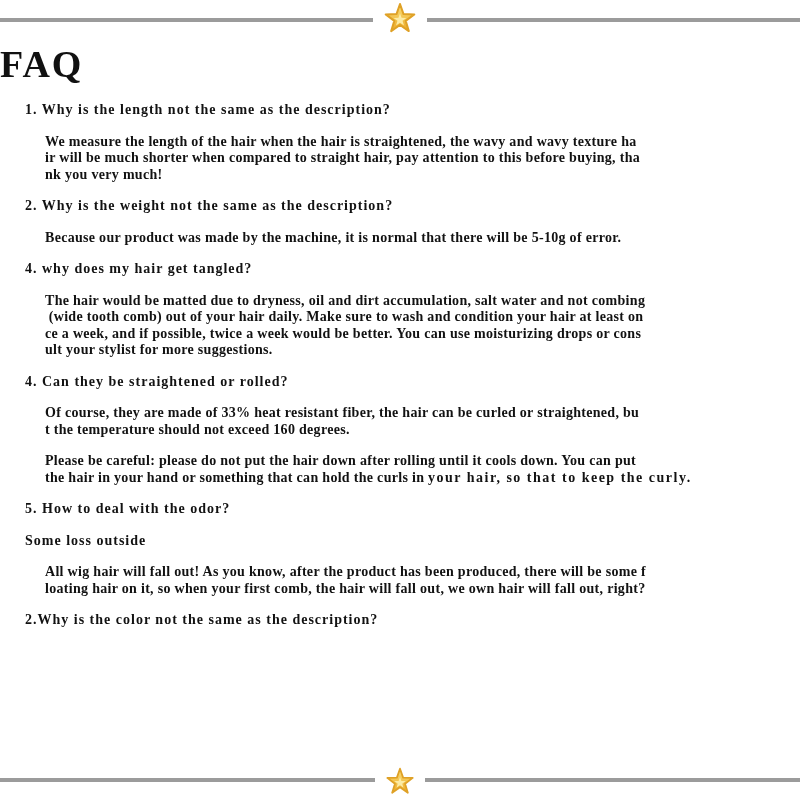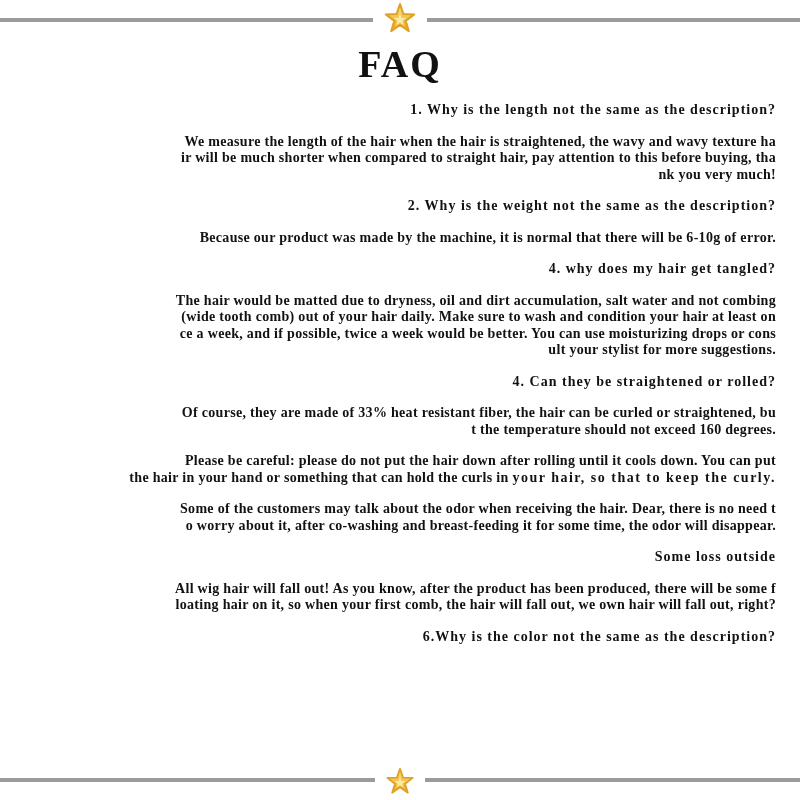--- a/index.html
+++ b/index.html
@@ -35,30 +35,28 @@
     top: 1px;
     background: #ffffff;
     padding: 0 8px;
     line-height: 0;
   }
   .divider.bottom .star-wrap { top: 6px; }
   .divider.bottom svg { width: 34px; height: 32px; }
   h1.title {
     margin: 0;
     padding-top: 40px;
-    text-align: center;
     font-size: 38px;
     line-height: 48px;
     font-weight: bold;
     letter-spacing: 2px;
     color: #111111;
   }
   .content {
     margin: 14px 24px 0 25px;
-    text-align: right;
   }
   .content p {
     margin: 0 0 15px 0;
     font-weight: bold;
     font-size: 14px;
     line-height: 16.5px;
     white-space: pre-wrap;
   }
   .content p.q { letter-spacing: 1px; }
   .content p.a { letter-spacing: 0.3px; margin-left: 20px; }
@@ -85,37 +83,36 @@
 </div>
 
 <h1 class="title">FAQ</h1>
 
 <div class="content" id="faq-list">
     <p class="q"><span>1. Why is the length not the same as the description?</span></p>
     <p class="a"><span>We measure the length of the hair when the hair is straightened, the wavy and wavy texture ha
 ir will be much shorter when compared to straight hair, pay attention to this before buying, tha
 nk you very much!</span></p>
     <p class="q"><span>2. Why is the weight not the same as the description?</span></p>
-    <p class="a"><span>Because our product was made by the machine, it is normal that there will be 6-10g of error.</span></p>
+    <p class="a"><span>Because our product was made by the machine, it is normal that there will be 5-10g of error.</span></p>
     <p class="q"><span>4. why does my hair get tangled?</span></p>
     <p class="a"><span>The hair would be matted due to dryness, oil and dirt accumulation, salt water and not combing
  (wide tooth comb) out of your hair daily. Make sure to wash and condition your hair at least on
 ce a week, and if possible, twice a week would be better. You can use moisturizing drops or cons
 ult your stylist for more suggestions.</span></p>
     <p class="q"><span>4. Can they be straightened or rolled?</span></p>
     <p class="a"><span>Of course, they are made of 33% heat resistant fiber, the hair can be curled or straightened, bu
 t the temperature should not exceed 160 degrees.</span></p>
     <p class="a"><span>Please be careful: please do not put the hair down after rolling until it cools down. You can put
 the hair in your hand or something that can hold the curls in </span><span class="tail">your hair, so that to keep the curly.</span></p>
-    <p class="a"><span>Some of the customers may talk about the odor when receiving the hair. Dear, there is no need t
-o worry about it, after co-washing and breast-feeding it for some time, the odor will disappear.</span></p>
+    <p class="q"><span>5. How to deal with the odor?</span></p>
     <p class="q"><span>Some loss outside</span></p>
     <p class="a"><span>All wig hair will fall out! As you know, after the product has been produced, there will be some f
 loating hair on it, so when your first comb, the hair will fall out, we own hair will fall out, right?</span></p>
-    <p class="q"><span>6.Why is the color not the same as the description?</span></p>
+    <p class="q"><span>2.Why is the color not the same as the description?</span></p>
   </div>
 
 <div class="divider bottom">
   <div class="rule" style="background: rgb(155, 155, 155);"></div>
   <span class="star-wrap">
     <svg width="38" height="36" viewBox="0 0 38 36" aria-hidden="true">
       <defs>
         <linearGradient id="g-bottom" x1="0" y1="0" x2="0" y2="1">
           <stop offset="0%" stop-color="#F9E07C"></stop>
           <stop offset="100%" stop-color="#EDA926"></stop>

